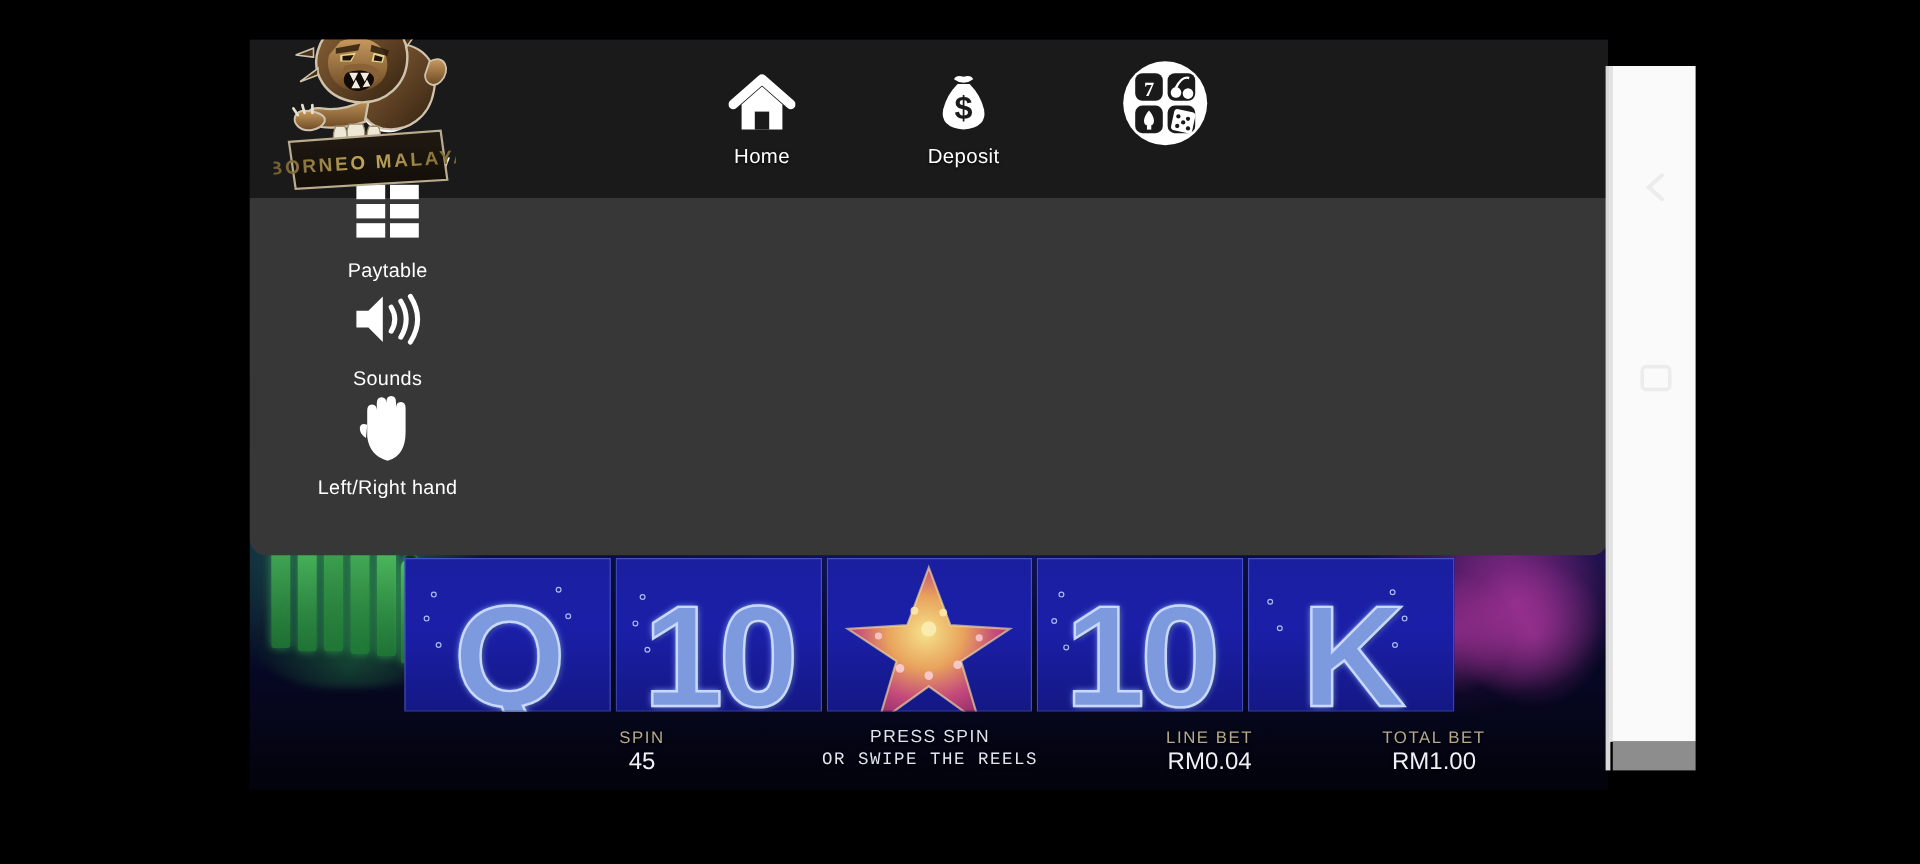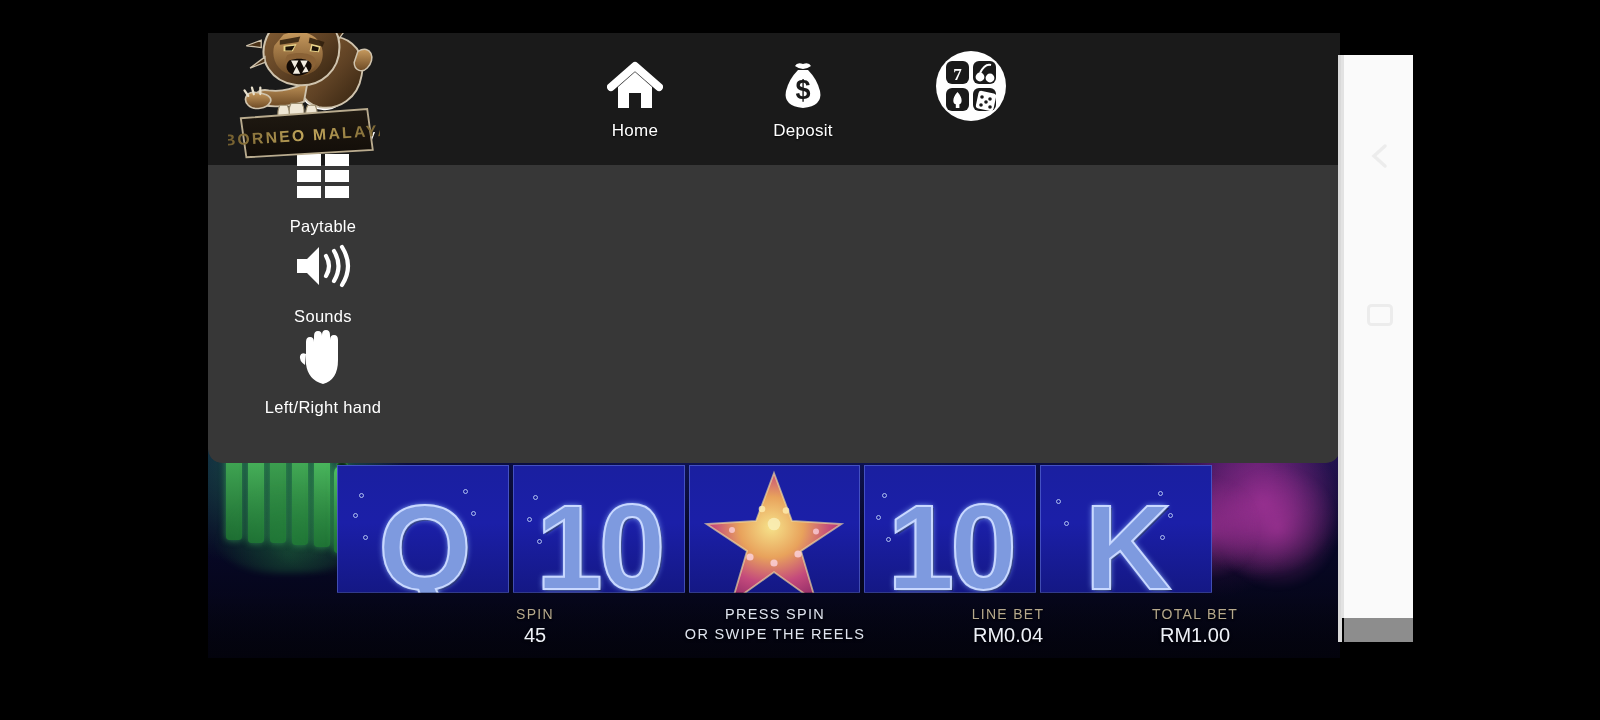--- a/index.html
+++ b/index.html
@@ -80,21 +80,21 @@
     text-shadow:0 1px 2px #000; white-space:nowrap;
   }
   .stat .val{
     font-size:20px; color:#eef1f8; margin-top:2px;
     text-shadow:0 1px 3px #000; white-space:nowrap;
   }
   .stat.msg .m1,.stat.msg .m2{
     font-size:14.5px; letter-spacing:1.3px; color:#dfe4ef;
     text-shadow:0 1px 3px #000; white-space:nowrap;
   }
-  .stat.msg .m2{ margin-top:4px; }
+  .stat.msg .m2{ margin-top:4px;font-family:Liberation Mono, monospace; }
 
   
   #overlay{
     position:absolute; left:208px; top:33px; width:1132px; height:430px;
     border-radius:0 0 14px 14px; overflow:hidden;
   }
   #overlay-header{
     position:absolute; left:0; top:0; width:1132px; height:132px;
     background:#1a1a1a;
   }

